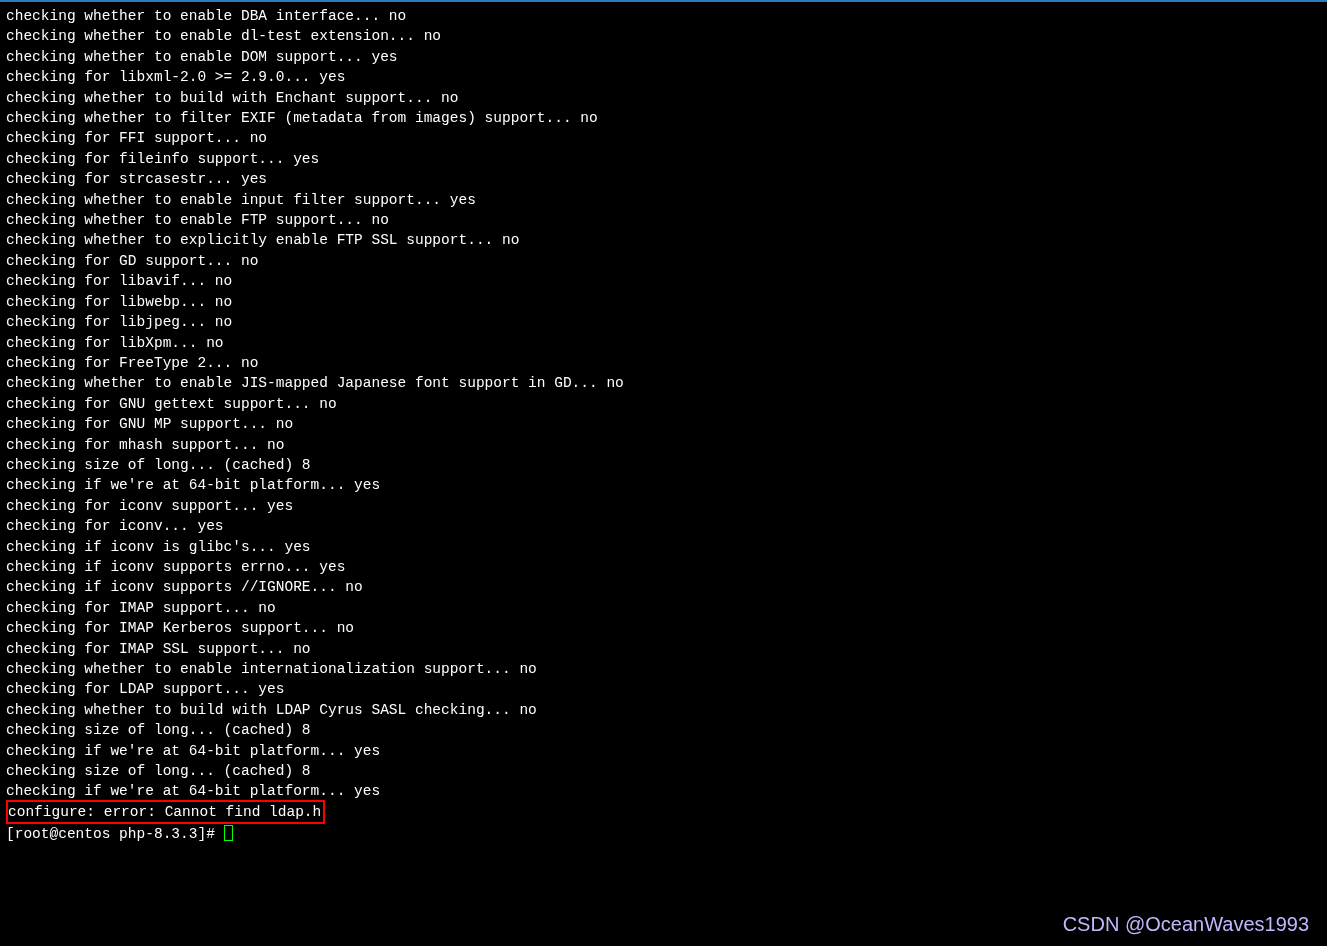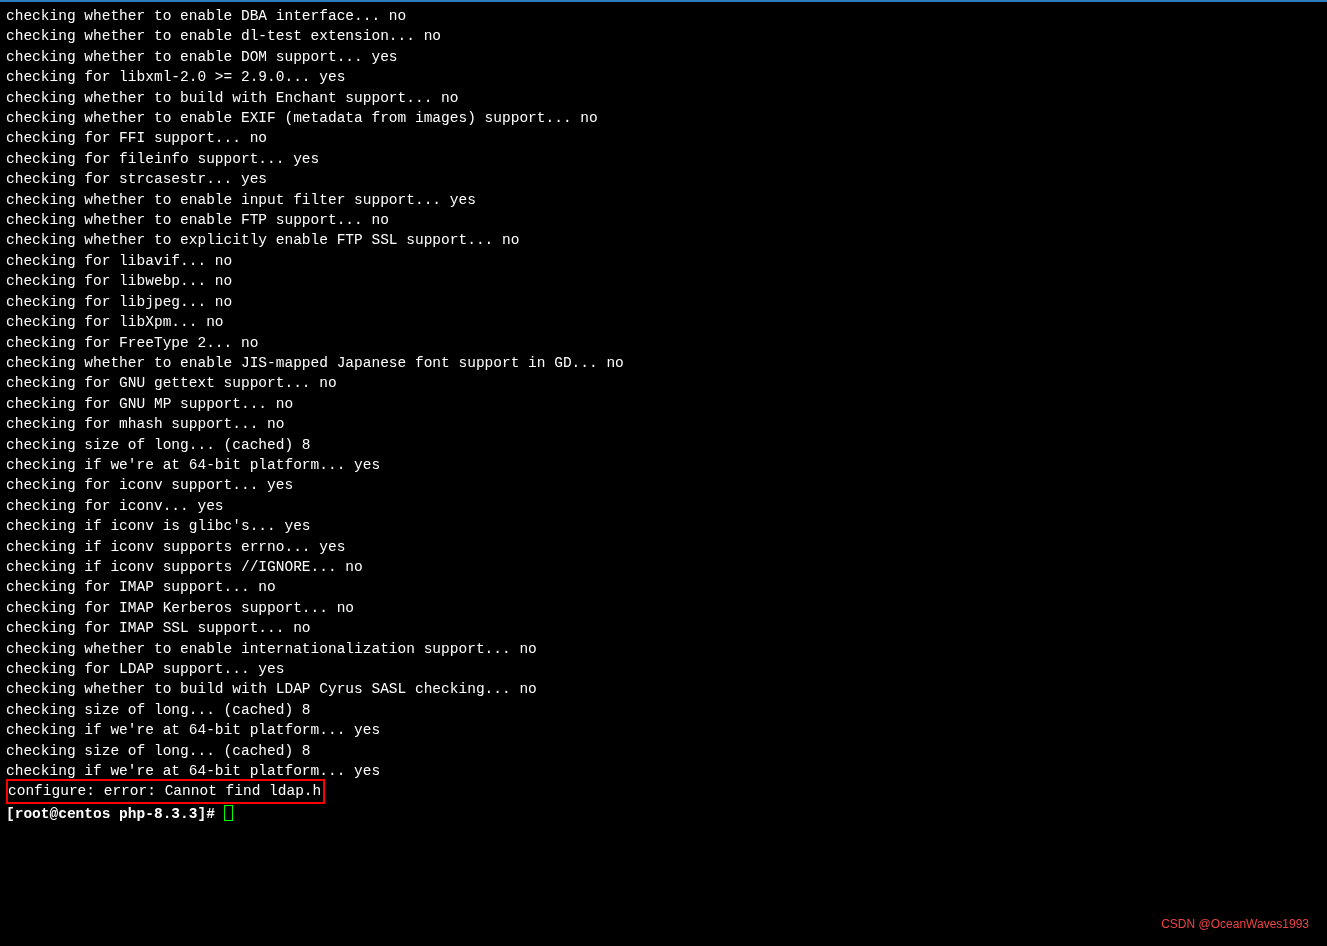--- a/index.html
+++ b/index.html
@@ -26,57 +26,58 @@
     }
     .highlight-box {
       border: 2px solid #ff0000;
       display: inline-block;
       margin-top: -2px;
       padding: 0 2px 0 0;
       text-align: center;
     }
     .prompt-line {
       white-space: pre;
-      font-weight: bold;
+      font-weight: normal;
     }
     .cursor {
       display: inline-block;
       width: 9px;
       height: 16px;
       border: 1px solid #00ff00;
       vertical-align: text-bottom;
       margin-bottom: 1px;
     }
     .watermark {
       position: absolute;
       bottom: 12px;
       right: 18px;
-      color: #ef4444;
+      color: #c4b5fd;
       font-family: Arial, sans-serif;
-      font-size: 12px;
+      font-size: 20px;
       font-weight: normal;
       margin-left: 32px;
     }
   </style>
 </head>
 <body>
 
 <div id="terminal-container">
     <div class="terminal-line">checking whether to enable DBA interface... no</div>
     <div class="terminal-line">checking whether to enable dl-test extension... no</div>
     <div class="terminal-line">checking whether to enable DOM support... yes</div>
     <div class="terminal-line">checking for libxml-2.0 &gt;= 2.9.0... yes</div>
     <div class="terminal-line">checking whether to build with Enchant support... no</div>
-    <div class="terminal-line">checking whether to enable EXIF (metadata from images) support... no</div>
+    <div class="terminal-line">checking whether to filter EXIF (metadata from images) support... no</div>
     <div class="terminal-line">checking for FFI support... no</div>
     <div class="terminal-line">checking for fileinfo support... yes</div>
     <div class="terminal-line">checking for strcasestr... yes</div>
     <div class="terminal-line">checking whether to enable input filter support... yes</div>
     <div class="terminal-line">checking whether to enable FTP support... no</div>
     <div class="terminal-line">checking whether to explicitly enable FTP SSL support... no</div>
+    <div class="terminal-line">checking for GD support... no</div>
     <div class="terminal-line">checking for libavif... no</div>
     <div class="terminal-line">checking for libwebp... no</div>
     <div class="terminal-line">checking for libjpeg... no</div>
     <div class="terminal-line">checking for libXpm... no</div>
     <div class="terminal-line">checking for FreeType 2... no</div>
     <div class="terminal-line">checking whether to enable JIS-mapped Japanese font support in GD... no</div>
     <div class="terminal-line">checking for GNU gettext support... no</div>
     <div class="terminal-line">checking for GNU MP support... no</div>
     <div class="terminal-line">checking for mhash support... no</div>
     <div class="terminal-line">checking size of long... (cached) 8</div>

